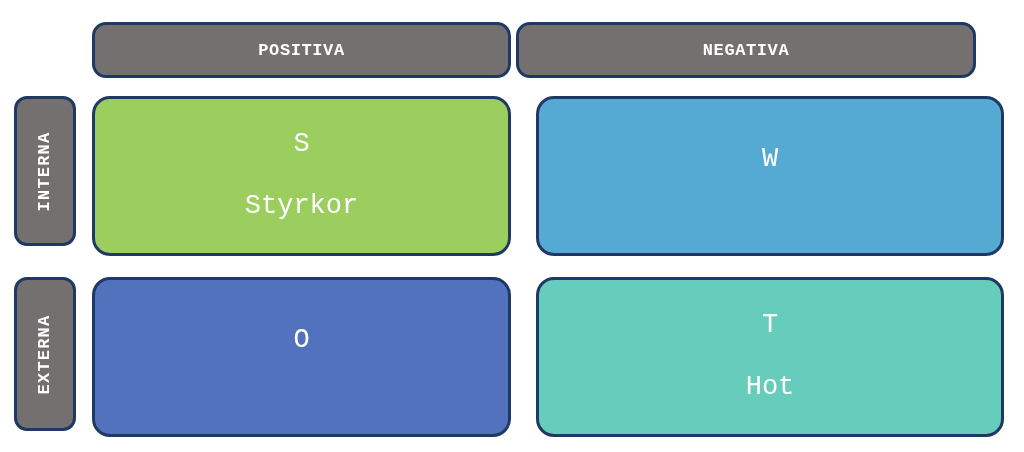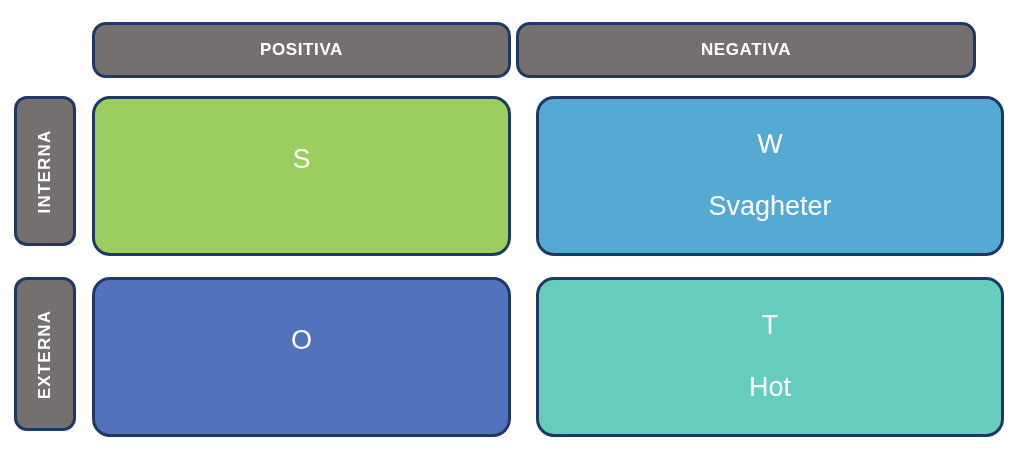--- a/index.html
+++ b/index.html
@@ -28,20 +28,21 @@
     box-sizing: border-box;
     border: 3px solid #1F3864;
     border-radius: 16px;
     display: flex;
     flex-direction: column;
     align-items: center;
     justify-content: center;
     color: #ffffff;
     text-align: left;
     overflow: hidden;
+    font-family: Liberation Mono, monospace;
   }
 
   
   .col-header {
     background: #747070;
     border-radius: 14px;
     font-size: 17px;
     font-weight: 700;
     letter-spacing: 0.6px;
   }
@@ -104,25 +105,25 @@
   <div class="box side-label" id="side-interna">
     <span class="side-text">INTERNA</span>
   </div>
 
   <div class="box side-label" id="side-externa">
     <span class="side-text">EXTERNA</span>
   </div>
 
   <div class="box quadrant" id="quadrant-strengths">
     <span class="q-letter">S</span>
+    <span class="q-label">Styrkor</span>
   </div>
 
   <div class="box quadrant" id="quadrant-weaknesses">
     <span class="q-letter">W</span>
-    <span class="q-label">Svagheter</span>
   </div>
 
   <div class="box quadrant" id="quadrant-opportunities">
     <span class="q-letter">O</span>
   </div>
 
   <div class="box quadrant" id="quadrant-threats">
     <span class="q-letter">T</span>
     <span class="q-label">Hot</span>
   </div>

